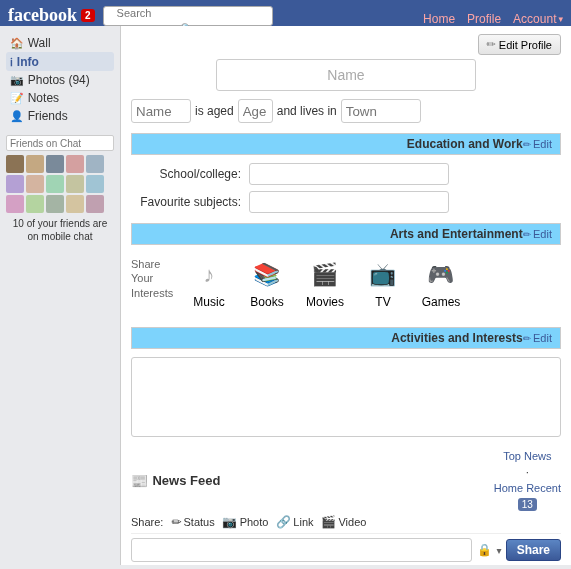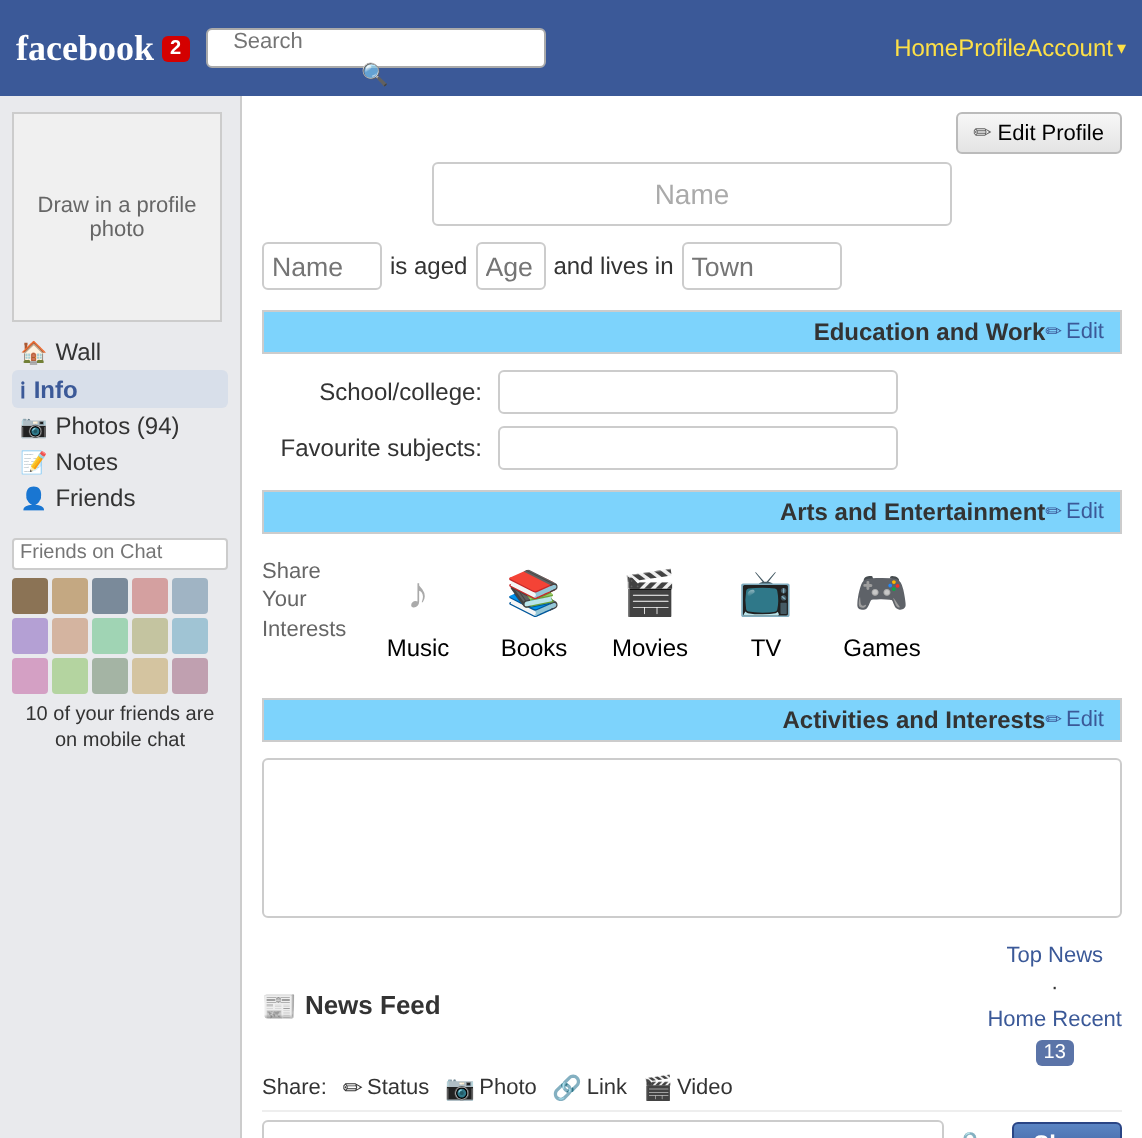--- a/index.html
+++ b/index.html
@@ -1,24 +1,24 @@
 <!DOCTYPE html>
 <html><head>
   <meta charset="utf-8">
   <style>
     * { box-sizing: border-box; margin: 0; padding: 0; }
     body { font-family: Arial, sans-serif; font-size: 12px; background: #e9eaed; width: 571px; height: 569px; overflow: hidden; }
 
     
     #header {
       background: #3b5998;
-      height: 48px;
-      display: flex;
-      align-items: center;
-      padding: 15px 8px;
+      height: 26px;
+      display: flex;
+      align-items: flex-end;
+      padding: 0 8px;
       gap: 8px;
     }
     #logo-area {
       display: flex;
       align-items: center;
       gap: 2px;
     }
     #logo-text {
       color: white;
       font-size: 18px;
@@ -54,21 +54,22 @@
       background: transparent;
     }
     #search-icon-btn {
       color: #666;
       font-size: 11px;
       cursor: pointer;
     }
     #header-nav {
       margin-left: auto;
       display: flex;
-      color: #fde047;
+      gap: 12px;
+      color: #fca5a5;
       font-size: 12px;
     }
     #header-nav span { cursor: pointer; }
     #account-menu { display: flex; align-items: center; gap: 2px; }
     #chevron-down { font-size: 9px; }
 
     
     #main-layout {
       display: flex;
       height: calc(569px - 30px);
@@ -393,23 +394,20 @@
     <span id="account-menu">
       <span>Account</span>
       <span id="chevron-down">▾</span>
     </span>
   </div>
 </div>
 
 <div id="main-layout">
 
   <div id="sidebar">
-    <div id="profile-photo-box">
-      <span>Draw in a profile photo</span>
-    </div>
     <ul id="sidebar-nav">
       <li>
         <span class="nav-icon">🏠</span>
         <span>Wall</span>
       </li>
       <li class="active">
         <span class="nav-icon">ℹ</span>
         <span>Info</span>
       </li>
       <li>

